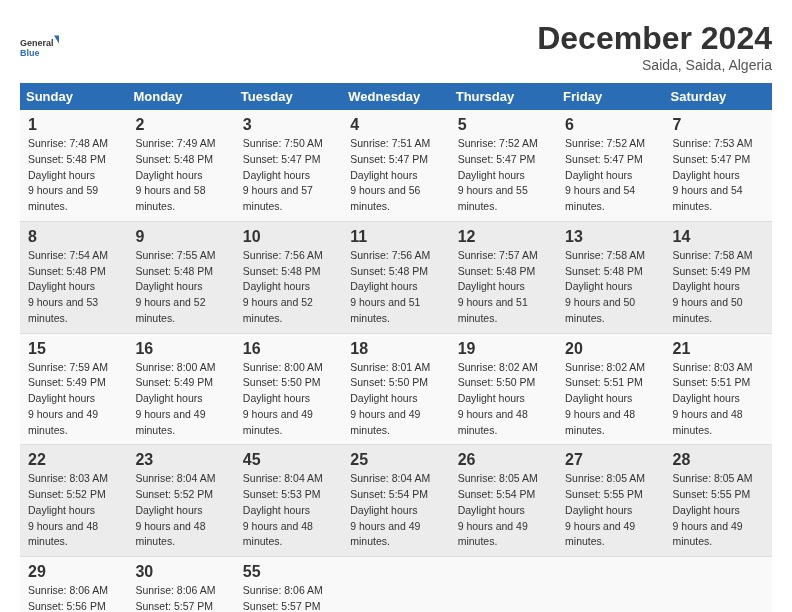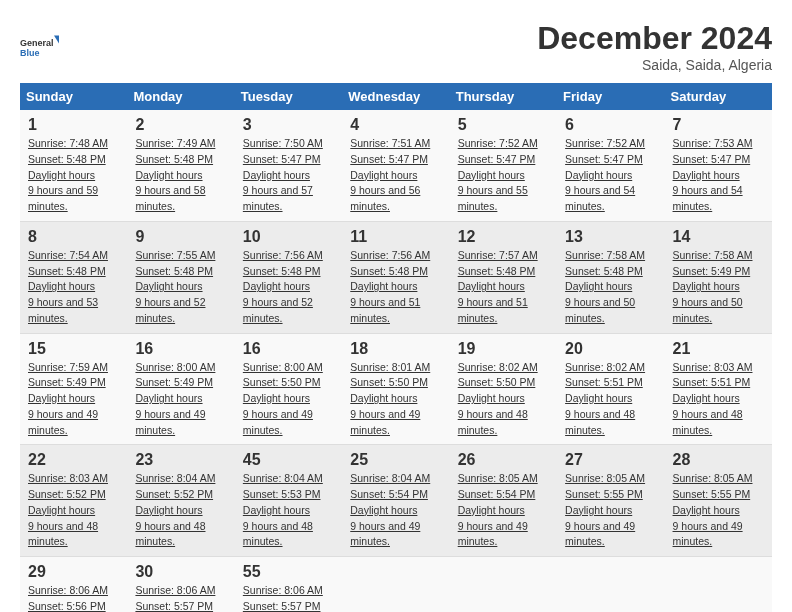--- a/index.html
+++ b/index.html
@@ -64,21 +64,20 @@
     .day-number {
       font-size: 16px;
       font-weight: bold;
       display: block;
       margin-bottom: 2px;
     }
     .day-detail {
       font-size: 10.5px;
       line-height: 1.5;
       color: #333;
-      text-decoration: underline;
     }
   </style>
 </head>
 <body>
 
 <div class="header-area">
   <div class="logo">
   <svg width="40" height="40" viewBox="0 0 80 50">
     <text x="0" y="22" font-size="18" font-weight="bold" fill="#333" font-family="Arial">General</text>
     <text x="0" y="42" font-size="18" font-weight="bold" fill="#2a6db5" font-family="Arial">Blue</text>

